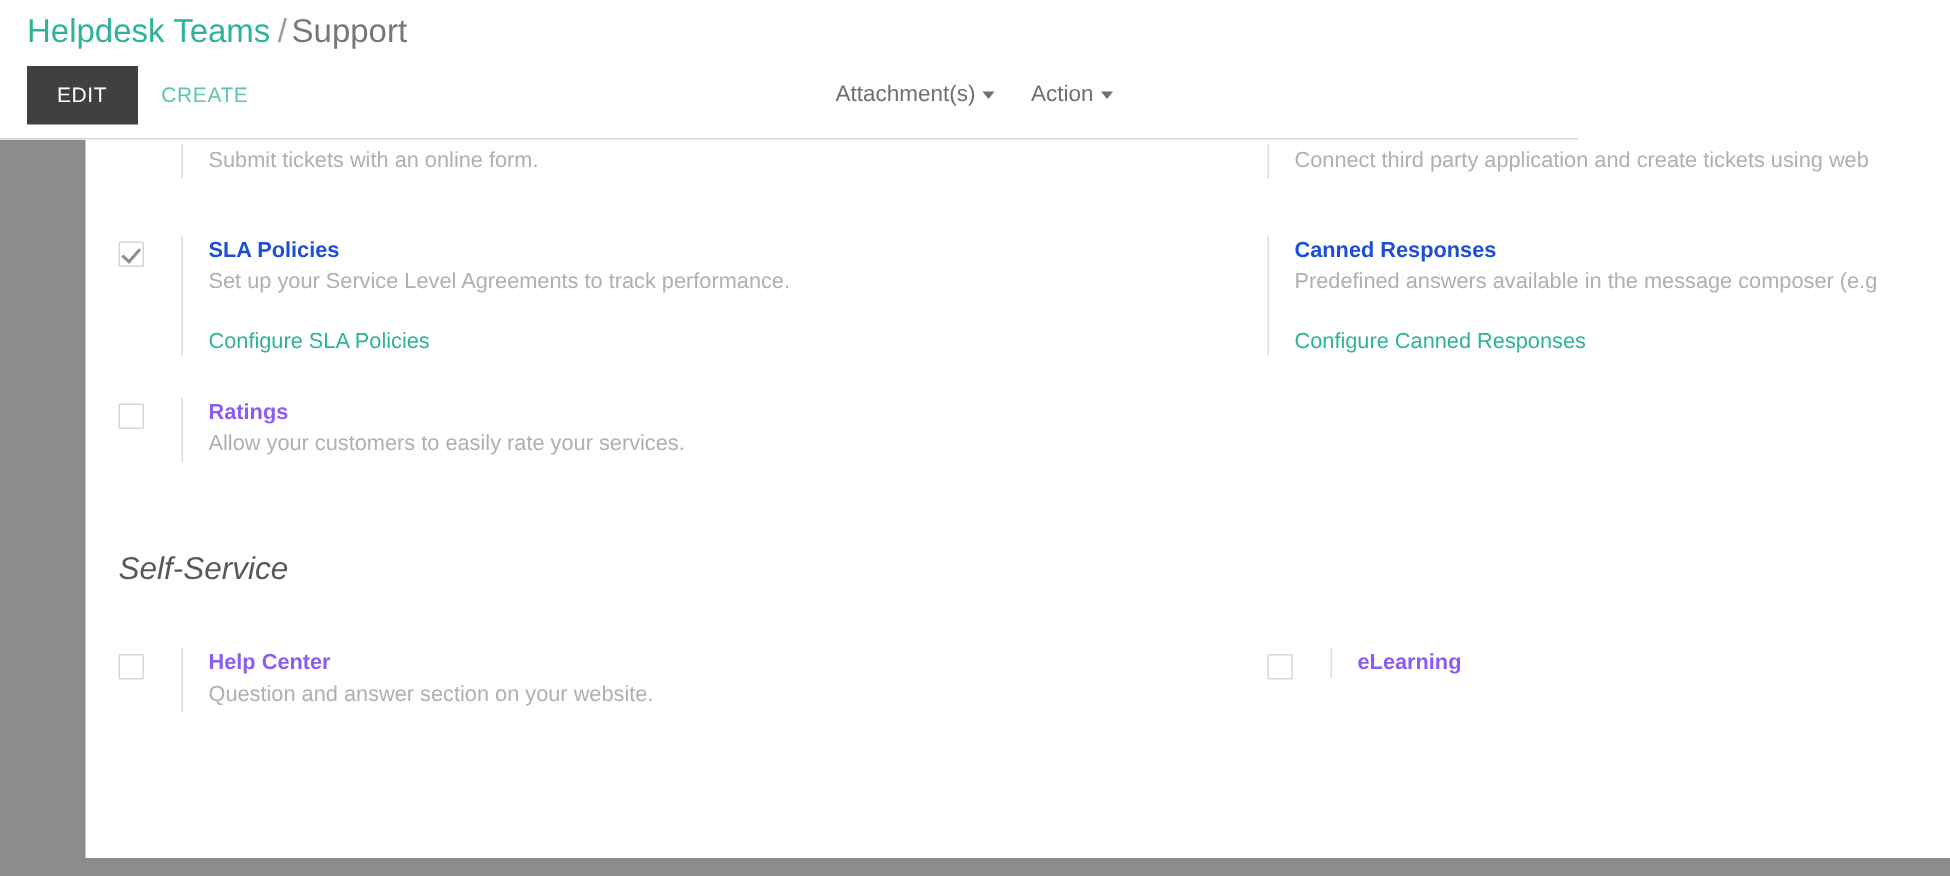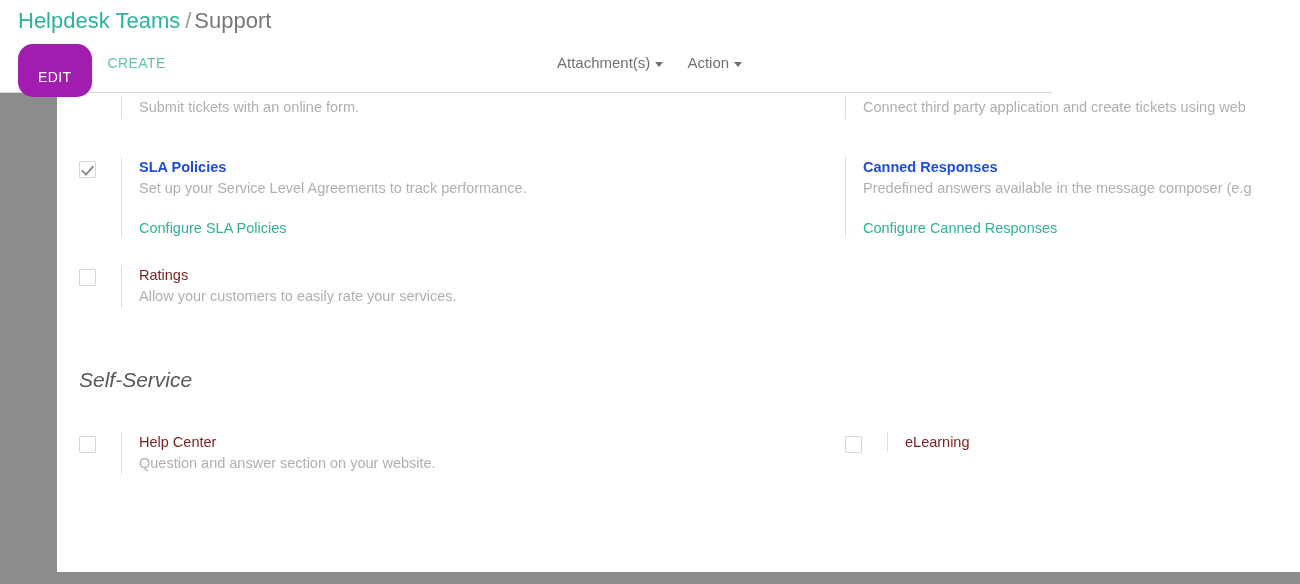--- a/index.html
+++ b/index.html
@@ -58,25 +58,24 @@
   }
   .btn {
     display: inline-block;
     font-size: 14px;
     letter-spacing: .4px;
     border: none;
     cursor: pointer;
     font-family: "Liberation Sans", sans-serif;
   }
   .btn-edit {
-    background: #a21caf;
+    background: #404040;
     color: #ffffff;
-    padding: 25px 20px 12px 20px;
+    padding: 11px 20px 12px 20px;
     vertical-align: top;
-    border-radius: 15px;
   }
   .btn-create {
     background: transparent;
     color: #5ec5b0;
     padding: 11px 14px 12px 16px;
     vertical-align: top;
   }
 
   .hdr-menus {
     position: absolute;
@@ -185,22 +184,22 @@
     min-height: 10px;
   }
   .entry .title {
     font-size: 14.5px;
     font-weight: bold;
     color: #1d4ed8;
     line-height: 20px;
     white-space: nowrap;
   }
   .entry.muted .title {
-    font-weight: normal;
-    color: #7f1d1d;
+    font-weight: bold;
+    color: #8b5cf6;
   }
   .entry .desc {
     font-size: 14.5px;
     color: #b0b0b0;
     line-height: 23px;
     white-space: nowrap;
   }
   .entry .cfg-link {
     display: inline-block;
     margin-top: 20px;

